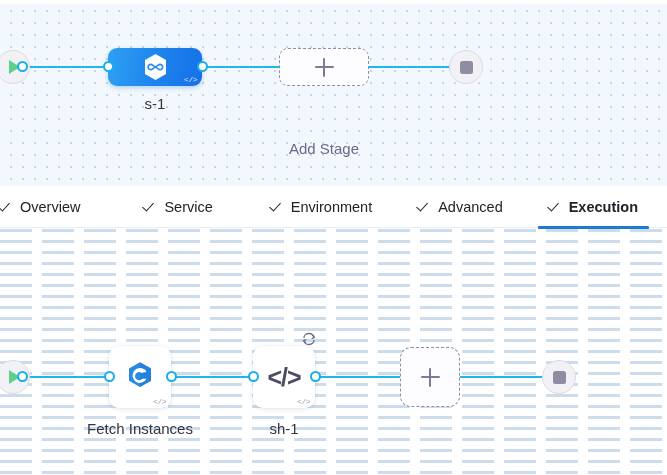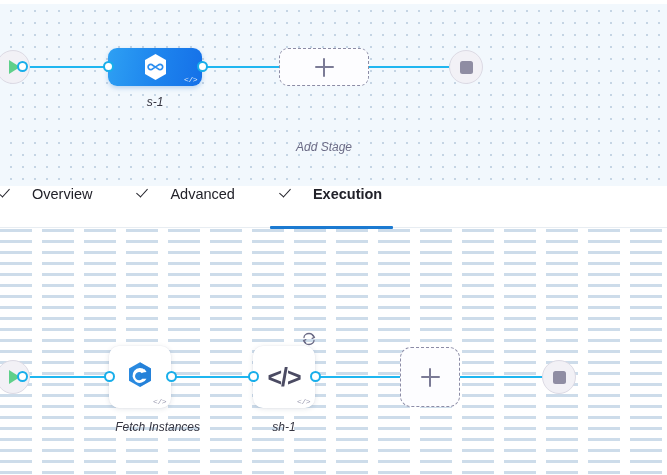--- a/index.html
+++ b/index.html
@@ -48,21 +48,22 @@
     width: 667px;
     height: 42px;
     background: #ffffff;
     display: flex;
     align-items: center;
     box-sizing: border-box;
     border-bottom: 1px solid #e8edf2;
   }
   .tab {
     display: flex;
-    gap: 19px;
+    align-items: center;
+    gap: 7px;
     height: 42px;
     box-sizing: border-box;
     position: relative;
     cursor: pointer;
     color: #22222a;
     font-size: 14.5px;
     white-space: nowrap;
   }
   .tab .tab-check {
     display: inline-block;
@@ -151,24 +152,23 @@
   }
   .stop-sq {
     width: 13px; height: 13px;
     background: #8f8da3;
     border-radius: 2.5px;
   }
 
   .node-label {
     position: absolute;
     text-align: center;
-    font-size: 12px;
+    font-size: 15px;
     color: #353541;
     white-space: nowrap;
-    font-style: italic;
   }
   .node-label.muted { color: #6b6b86; margin-top: 44px; }
 
   
   .stage-node {
     position: absolute;
     width: 94px;
     height: 38px;
     border-radius: 9px;
     background: linear-gradient(100deg, #2ea0f3 0%, #1e86ee 48%, #1570e8 100%);
@@ -293,21 +293,29 @@
   </div>
 
   <div class="tabbar">
     <div class="tab-spacer" style="width:0px;"></div>
 
     <div class="tab" style="margin-left:0px;">
       <span class="tab-check"></span>
       <span>Overview</span>
     </div>
 
-
+    <div class="tab" style="margin-left:64px;">
+      <span class="tab-check"></span>
+      <span>Service</span>
+    </div>
+
+    <div class="tab" style="margin-left:58px;">
+      <span class="tab-check"></span>
+      <span>Environment</span>
+    </div>
 
     <div class="tab" style="margin-left:46px;">
       <span class="tab-check"></span>
       <span>Advanced</span>
     </div>
 
     <div class="tab active" style="margin-left:46px;">
       <span class="tab-check"></span>
       <span>Execution</span>
       <span class="tab-underline"></span>
@@ -333,21 +341,21 @@
           <path d="M15 2.2 L26 8.4 L26 20.8 L15 27 L4 20.8 L4 8.4 Z" fill="#2a8ae0"></path>
           <path d="M15 2.2 L26 8.4 L26 20.8 L15 27 Z" fill="#1f7ad4" opacity="0.55"></path>
           <path d="M20.3 10.4 a7.4 7.4 0 1 0 1.2 8.4 l-4.2 0 a4.1 4.1 0 1 1 -0.4 -5.6 z" fill="#ffffff"></path>
           <path d="M19.4 9.0 L21.6 12.0 L17.6 12.4 Z" fill="#ffffff"></path>
         </svg>
       </span>
       <span class="code-badge dark">&lt;/&gt;</span>
     </div>
     <div class="port" style="left:104px; top:142px;"></div>
     <div class="port" style="left:166px; top:142px;"></div>
-    <div class="node-label" style="left:80px; top:191px; width:120px;text-align:right;">Fetch Instances</div>
+    <div class="node-label" style="left:80px; top:191px; width:120px;">Fetch Instances</div>
 
     <div class="step-node" style="left:253px; top:117px;">
       <span class="slash-icon">&lt;/&gt;</span>
       <span class="loop-icon">
         <svg width="16" height="14" viewBox="0 0 16 14" fill="none" stroke="#6b6b86" stroke-width="1.3" stroke-linecap="round">
           <path d="M3 5.5 A5 4 0 0 1 13 5.5"></path>
           <path d="M13 8.5 A5 4 0 0 1 3 8.5"></path>
           <path d="M11.4 3.2 L13.3 5.4 L11.2 6.4"></path>
           <path d="M4.6 10.8 L2.7 8.6 L4.8 7.6"></path>
         </svg>

